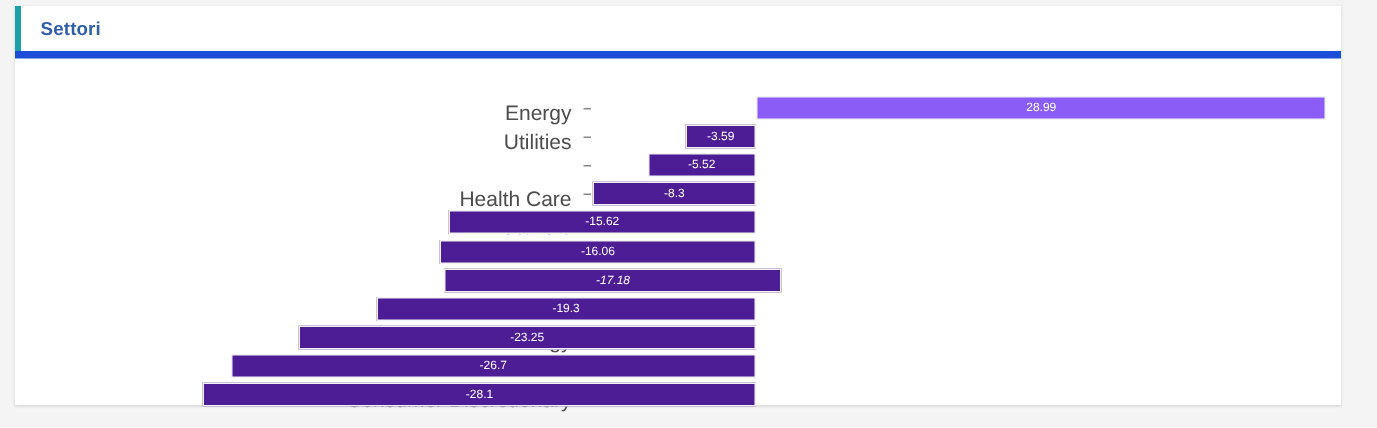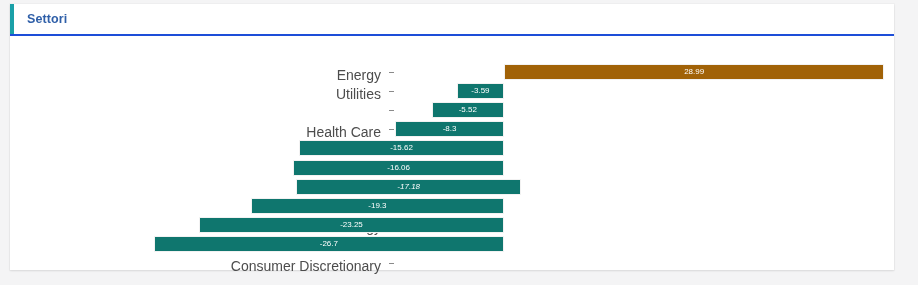--- a/index.html
+++ b/index.html
@@ -20,21 +20,21 @@
     top: 4px;
     width: 884px;
     height: 266px;
     background: #ffffff;
     box-shadow: 0 1px 2px rgba(0,0,0,0.10), 0 0 0 1px rgba(0,0,0,0.02);
   }
 
   #card-header {
     position: relative;
     height: 30px;
-    border-bottom: 2px solid #1d4ed8;
+    border-bottom: 5px solid #1d4ed8;
   }
 
   #accent-bar {
     position: absolute;
     left: 0;
     top: 0;
     width: 4px;
     height: 30px;
     background: #1aa0a8;
   }
@@ -74,22 +74,22 @@
     height: 1px;
     background: #8a8a8a;
   }
 
   .bar {
     position: absolute;
     box-sizing: border-box;
     border: 1px solid #f2f2f2;
   }
 
-  .bar.neg { background: #0f766e; }
-  .bar.pos { background: #a16207; }
+  .bar.neg { background: #4c1d95; }
+  .bar.pos { background: #8b5cf6; }
 
   .bar-label {
     position: absolute;
     top: 0;
     left: 0;
     right: 0;
     bottom: 0;
     display: flex;
     align-items: center;
     justify-content: center;
@@ -153,15 +153,18 @@
       <div class="bar neg" style="left: 188.96px; top: 181.8px; width: 305.04px; height: 16px;">
         <div class="bar-label">-23.25</div>
       </div>
       <div class="tick-label" style="left: 171px; width: 200px; top: 204.4px;">Communication Services</div>
       <div class="tick-dash" style="left: 379px; top: 208.9px;"></div>
       <div class="bar neg" style="left: 143.696px; top: 200.9px; width: 350.304px; height: 16px;">
         <div class="bar-label">-26.7</div>
       </div>
       <div class="tick-label" style="left: 171px; width: 200px; top: 223.5px;">Consumer Discretionary</div>
       <div class="tick-dash" style="left: 379px; top: 228px;"></div>
+      <div class="bar neg" style="left: 125.328px; top: 220px; width: 368.672px; height: 16px;">
+        <div class="bar-label">-28.1</div>
+      </div>
     </div>
 
 </div>
 
 </body></html>

